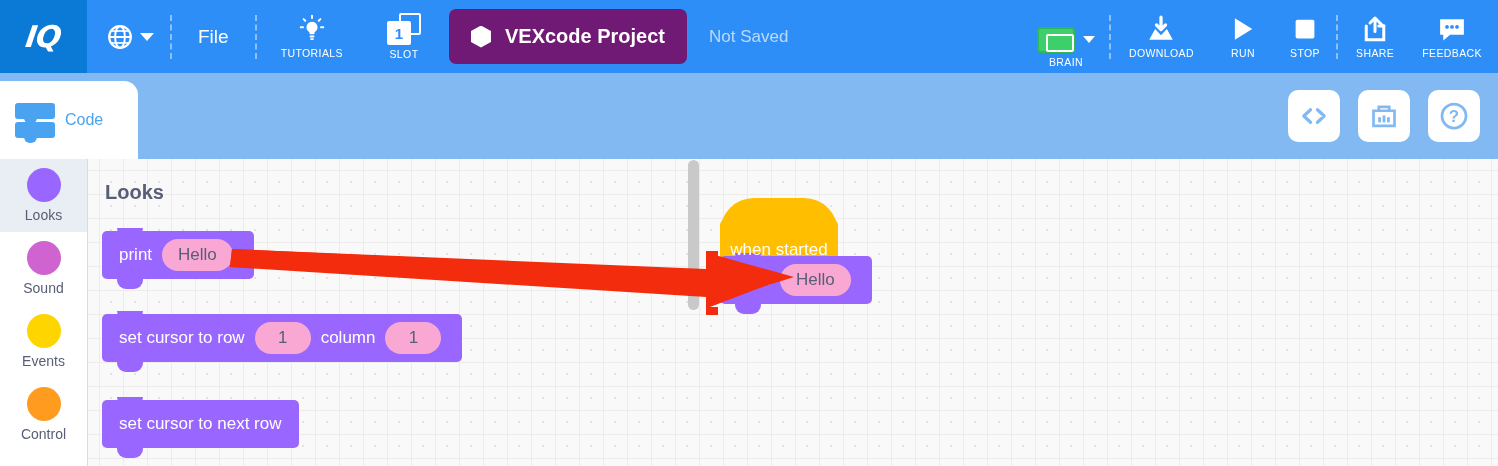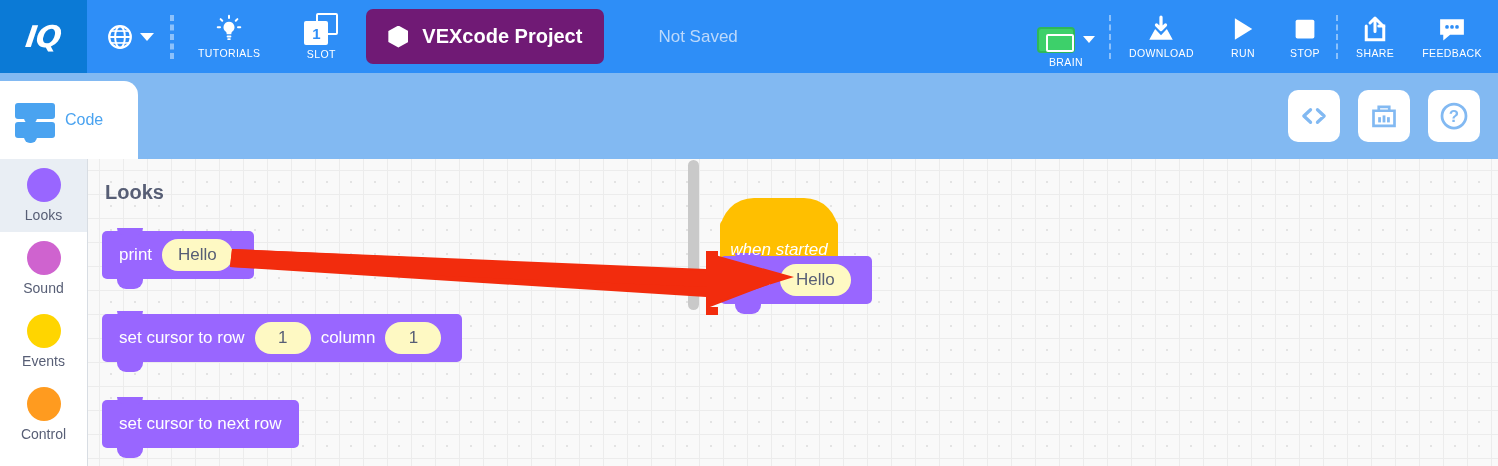--- a/index.html
+++ b/index.html
@@ -68,21 +68,21 @@
     height: 55px; padding: 0 22px; align-self: center;
     margin-left: 8px; cursor: pointer;
   }
   .proj-name { color: #fff; font-size: 20px; font-weight: bold; }
   .hexagon {
     width: 20px; height: 22px; background: #fff;
     clip-path: polygon(50% 0%, 100% 25%, 100% 75%, 50% 100%, 0% 75%, 0% 25%);
   }
   .not-saved {
     color: #bcd9fb; font-size: 17px; padding: 0 22px;
-    display: flex; align-items: center; height: 73px; margin-left: 32px;
+    display: flex; align-items: center; height: 73px;
   }
   .spacer { flex: 1; }
   .brain-wrap {
     display: flex; flex-direction: column; align-items: center;
     justify-content: center; height: 94px; padding: 0 14px; cursor: pointer;
   }
   .brain-row { display: flex; align-items: center; gap: 8px; }
   .brain-icon {
     width: 38px; height: 26px; background: #3dd06a;
     border-radius: 4px; position: relative;
@@ -189,21 +189,21 @@
     content: ""; position: absolute; left: 15px; top: -3px;
     width: 26px; height: 7px; background: inherit;
     border-radius: 0 0 8px 8px;
   }
   .block.notch::after {
     content: ""; position: absolute; left: 15px; bottom: -10px;
     width: 26px; height: 11px; background: inherit;
     border-radius: 0 0 9px 9px;
   }
   .oval {
-    background: #fef9c3; color: #575e75;
+    background: #f9a8d4; color: #575e75;
     border-radius: 16px; height: 32px;
     min-width: 56px; padding: 10px 16px;
     display: flex; align-items: center; justify-content: center;
     font-size: 17px; margin: 8px 7px; cursor: pointer;
   }
   .lbl { padding: 0 3px; text-align: right; }
 
   
   .hat {
     position: absolute;
@@ -213,21 +213,21 @@
   }
   .hat::before {
     content: ""; position: absolute; left: 0; top: -22px;
     width: 118px; height: 34px; background: #ffbf00;
     border-radius: 56px 56px 0 0;
   }
   .hat-text {
     position: absolute; left: 0; top: 0;
     width: 118px; height: 60px;
     display: flex; align-items: center; justify-content: center;
-    color: #fff; font-size: 17px; z-index: 2; font-style: italic;
+    color: #fff; font-size: 17px; z-index: 2;
   }
 
   
   .arrow-svg { position: absolute; left: 0; top: 0; pointer-events: none; }
 </style>
 </head>
 <body>
 
 <div id="app">
 
@@ -243,20 +243,21 @@
         <ellipse cx="12" cy="12" rx="4.5" ry="10" fill="none" stroke="#fff" stroke-width="1.8"></ellipse>
         <line x1="2" y1="12" x2="22" y2="12" stroke="#fff" stroke-width="1.8"></line>
         <line x1="3.6" y1="6.5" x2="20.4" y2="6.5" stroke="#fff" stroke-width="1.5"></line>
         <line x1="3.6" y1="17.5" x2="20.4" y2="17.5" stroke="#fff" stroke-width="1.5"></line>
       </svg>
       <span class="caret"></span>
     </div>
 
     <div class="divider"></div>
 
+    <div class="file-btn">File</div>
 
     <div class="divider"></div>
 
     <div class="tb-item tut">
       <svg width="30" height="30" viewBox="0 0 24 24">
         <path d="M12 6.2a4.4 4.4 0 0 0-2.5 8c.4.3.6.8.6 1.3v.6h3.8v-.6c0-.5.2-1 .6-1.3a4.4 4.4 0 0 0-2.5-8z" fill="#fff"></path>
         <rect x="10.1" y="17.2" width="3.8" height="1.5" rx=".7" fill="#fff"></rect>
         <rect x="10.6" y="19.4" width="2.8" height="1.3" rx=".6" fill="#fff"></rect>
         <g stroke="#fff" stroke-width="1.6" stroke-linecap="round">
           <line x1="12" y1="1.3" x2="12" y2="3.1"></line>

